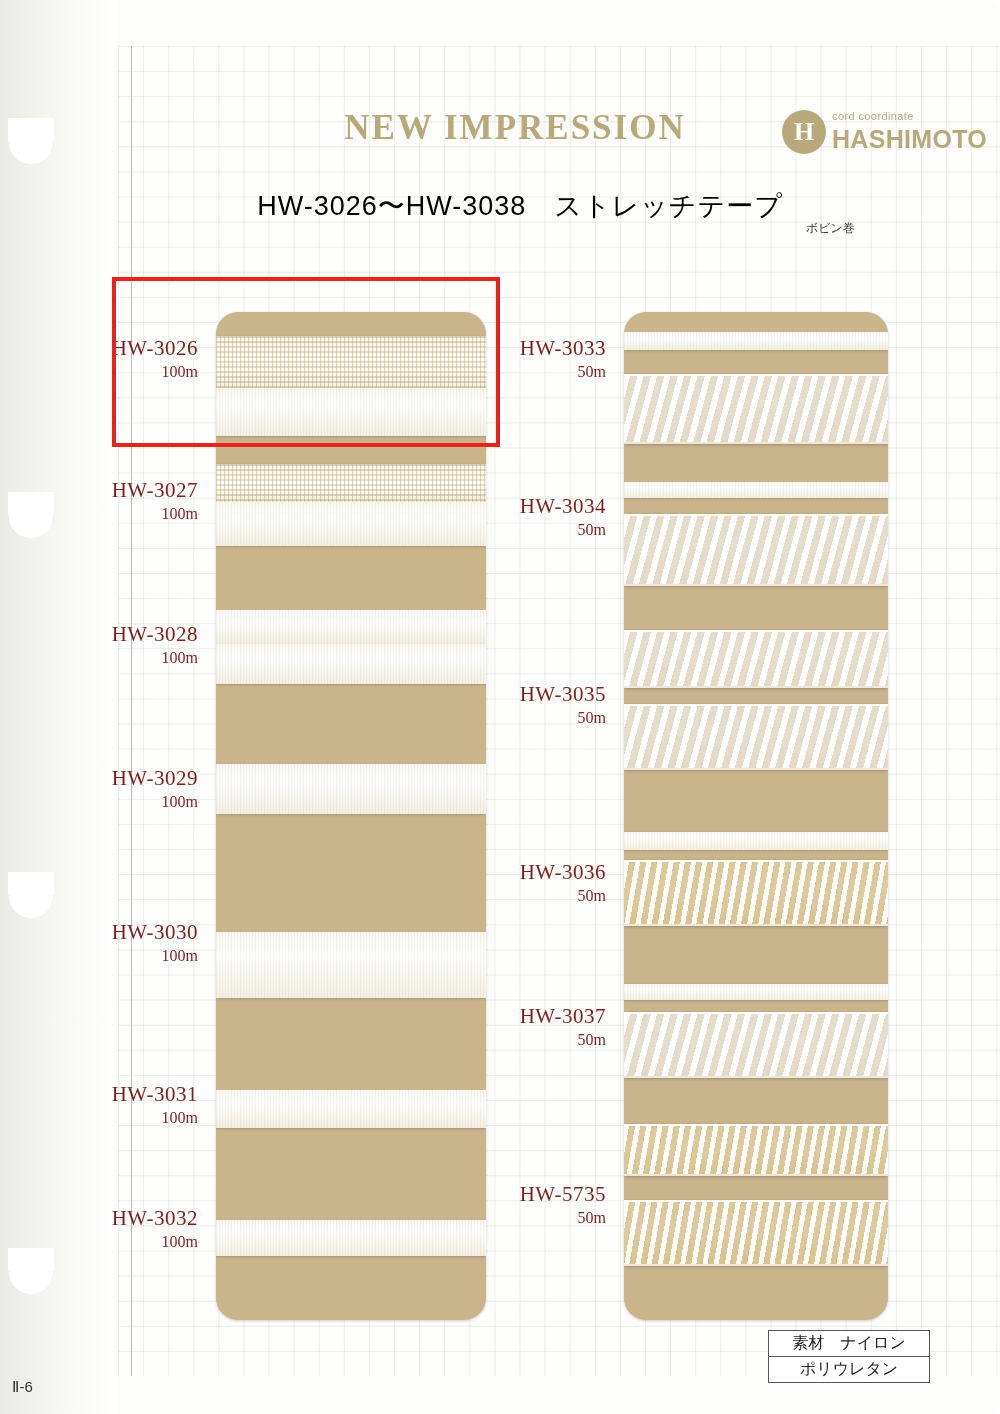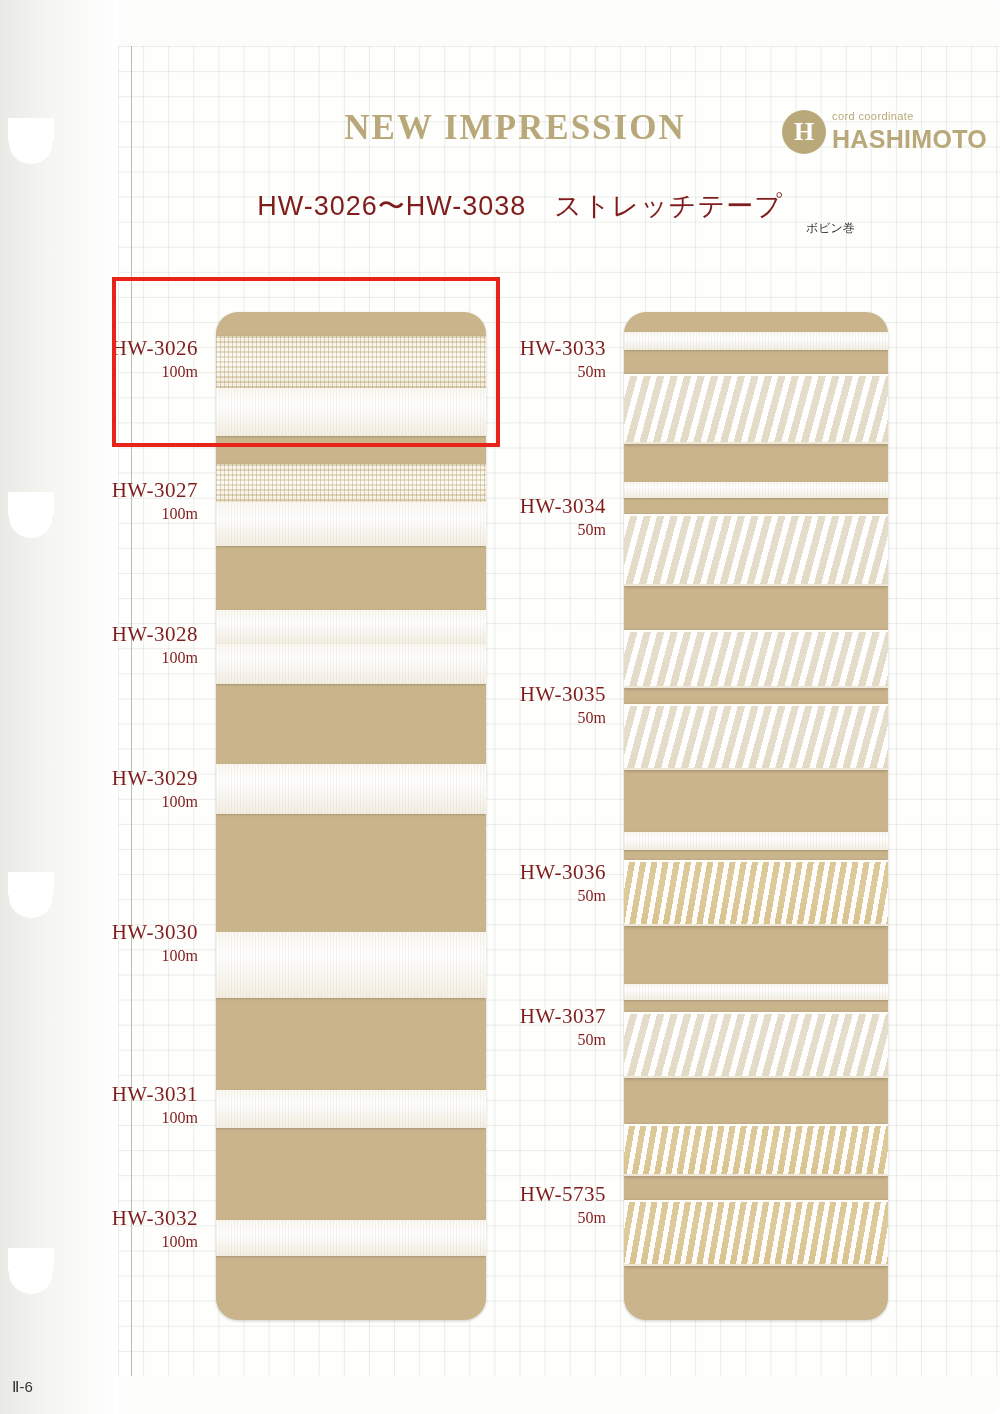--- a/index.html
+++ b/index.html
@@ -71,21 +71,21 @@
     position:absolute;left:50px;top:6px;font-size:11px;color:#b9a87a;
     letter-spacing:.4px;font-family:"Liberation Sans", sans-serif;
   }
   .logo .brand{
     position:absolute;left:50px;top:21px;font-size:25px;color:#b9a87a;
     font-weight:bold;letter-spacing:.3px;font-family:"Liberation Sans", sans-serif;
   }
 
   .subtitle{
     position:absolute;left:200px;top:188px;width:640px;text-align:center;
-    font-size:27px;color:#7f1d1d;letter-spacing:1px;
+    font-size:27px;color:#000000;letter-spacing:1px;
     font-family:"Liberation Sans", sans-serif;
   }
   .bobbin{
     position:absolute;left:806px;top:220px;
     font-size:12px;color:#333;
     font-family:"Liberation Sans", sans-serif;
   }
 
   
   .board{
@@ -282,15 +282,19 @@
     <div class="code">HW-3037</div>
     <div class="len">50m</div>
   </div>
   <div class="lbl" style="left:466px;top:1182px;">
     <div class="code">HW-5735</div>
     <div class="len">50m</div>
   </div>
 
   <div class="highlight"></div>
 
+  <div class="material">
+    <div>素材　ナイロン</div>
+    <div class="l2">ポリウレタン</div>
+  </div>
   <div class="pagenum">Ⅱ-6</div>
 
 </div>
 
 </body></html>

